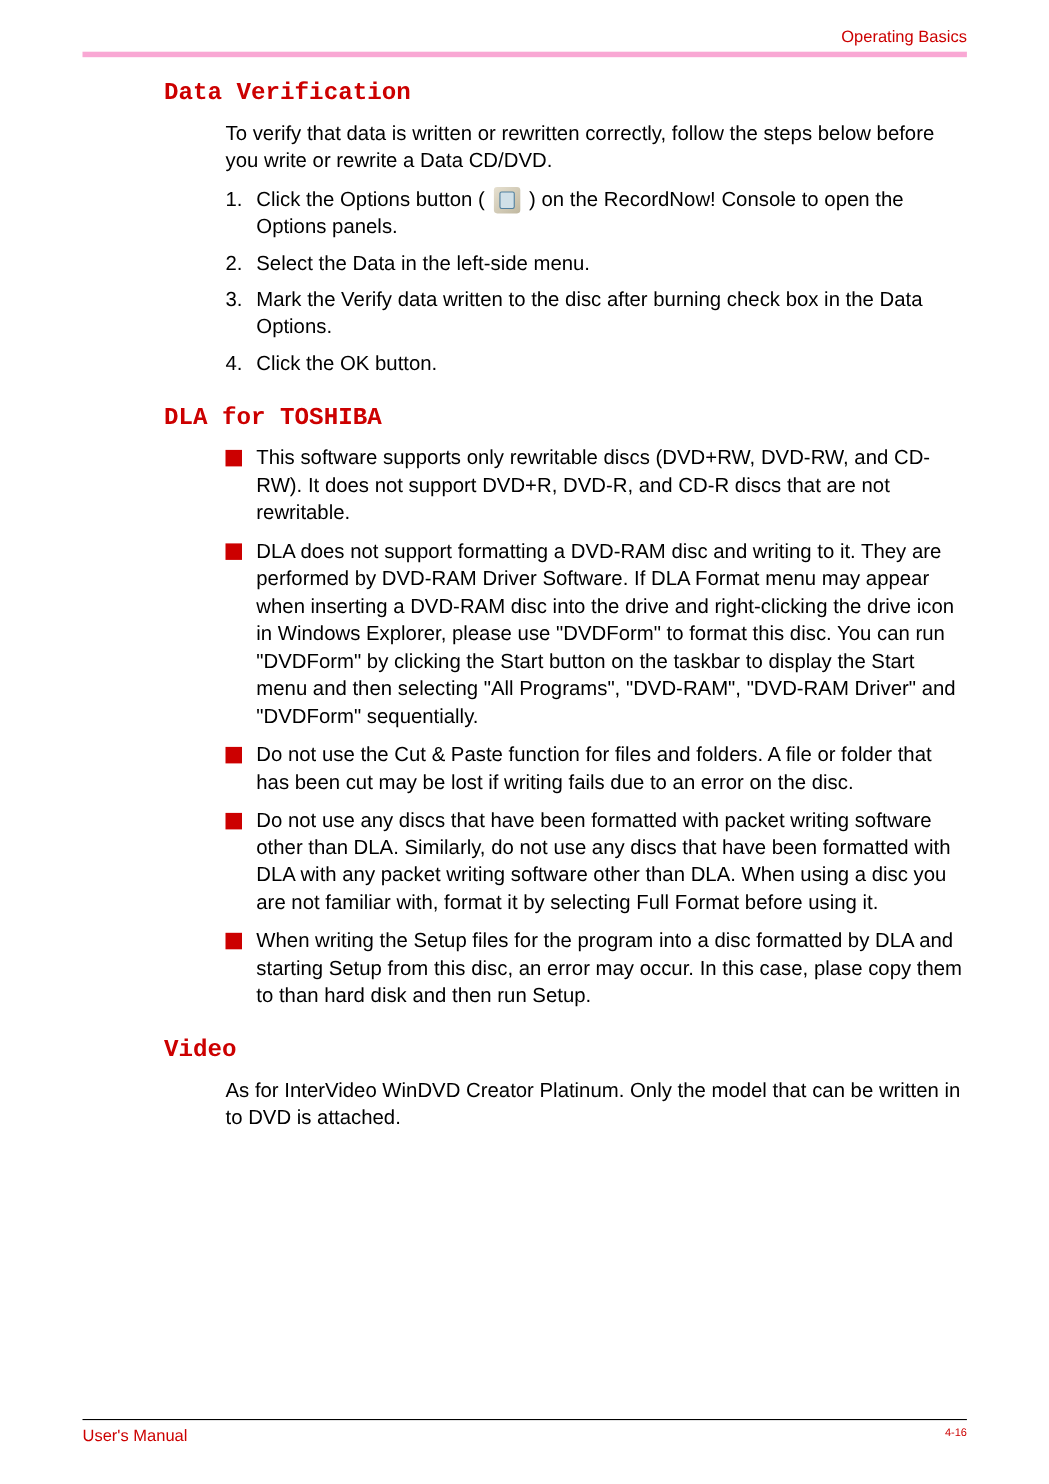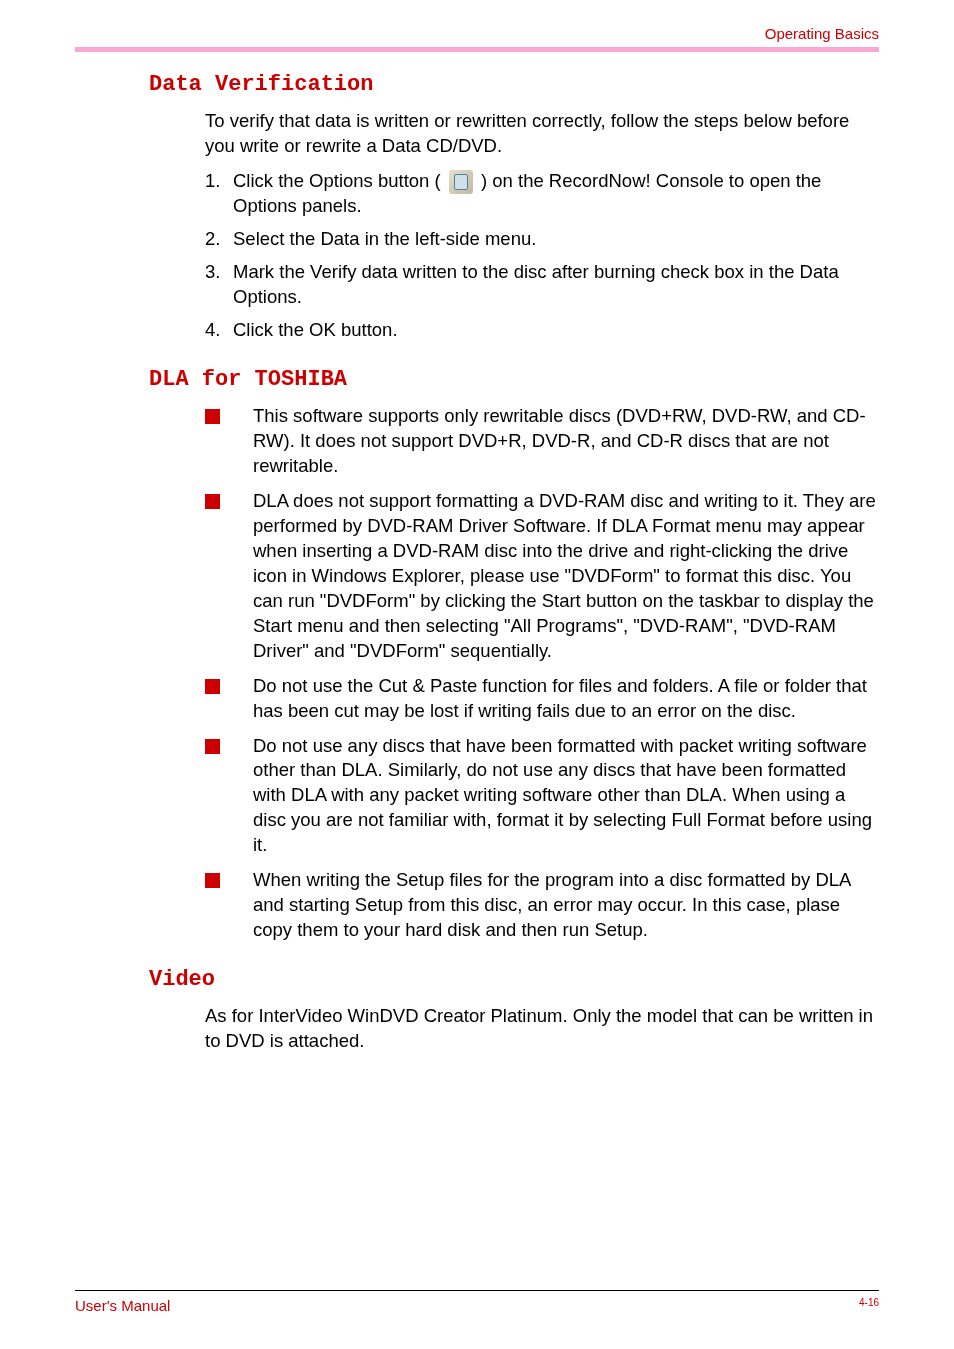--- a/index.html
+++ b/index.html
@@ -57,21 +57,20 @@
     }
     .ordered-content {
       flex: 1;
     }
     .bullet-list {
       margin-left: 130px;
     }
     .bullet-item {
       display: flex;
       margin-bottom: 10px;
-      gap: 20px;
     }
     .bullet-square {
       width: 15px;
       height: 15px;
       background: #cc0000;
       flex-shrink: 0;
       margin-top: 5px;
       margin-right: 13px;
     }
     .bullet-text {
@@ -173,21 +172,21 @@
       <div class="bullet-item">
         <div class="bullet-square"></div>
         <div class="bullet-text">Do not use the Cut &amp; Paste function for files and folders. A file or folder that has been cut may be lost if writing fails due to an error on the disc.</div>
       </div>
       <div class="bullet-item">
         <div class="bullet-square"></div>
         <div class="bullet-text">Do not use any discs that have been formatted with packet writing software other than DLA. Similarly, do not use any discs that have been formatted with DLA with any packet writing software other than DLA. When using a disc you are not familiar with, format it by selecting Full Format before using it.</div>
       </div>
       <div class="bullet-item">
         <div class="bullet-square"></div>
-        <div class="bullet-text">When writing the Setup files for the program into a disc formatted by DLA and starting Setup from this disc, an error may occur. In this case, plase copy them to your hard disk and then run Setup.</div>
+        <div class="bullet-text">When writing the Setup files for the program into a disc formatted by DLA and starting Setup from this disc, an error may occur. In this case, plase copy them to than hard disk and then run Setup.</div>
       </div>
     </div>
   </div>
 
   <div class="sec-3">
     <h2 class="section-heading">Video</h2>
     <p class="body-text">As for InterVideo WinDVD Creator Platinum. Only the model that can be written in to DVD is attached.</p>
   </div>
 
 </div>

